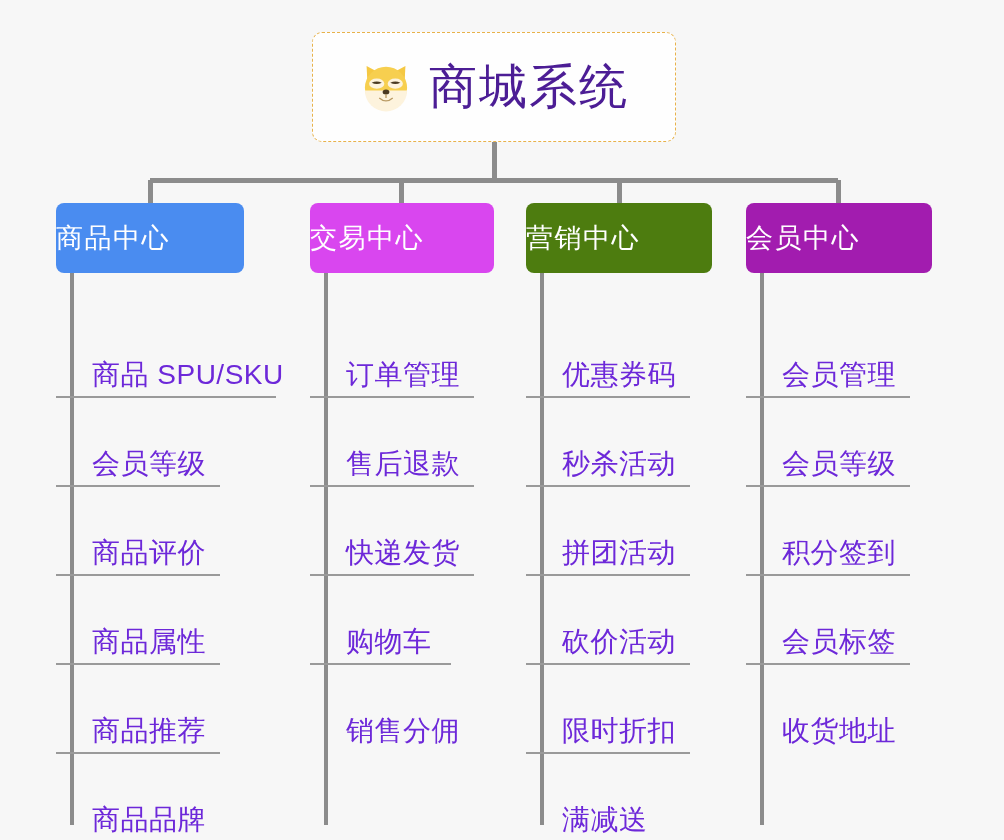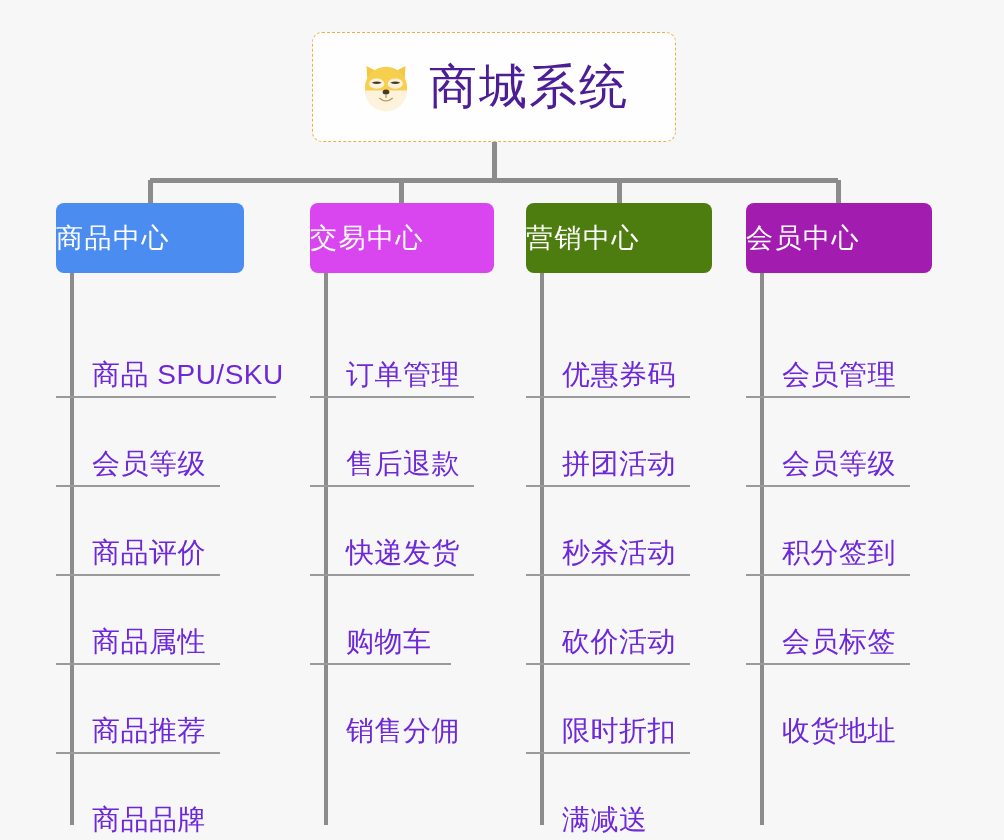--- a/index.html
+++ b/index.html
@@ -227,25 +227,25 @@
   <div class="column col-2">
     <div class="cat-header" style="background:#4d7c0f">
       <span>营销中心</span>
     </div>
     <div class="items">
       <div class="leaf">
         <span class="leaf-label">优惠券码</span>
         <span class="leaf-rule" style="width:164px"></span>
       </div>
       <div class="leaf">
+        <span class="leaf-label">秒杀活动</span>
+        <span class="leaf-rule" style="width:164px"></span>
+      </div>
+      <div class="leaf">
         <span class="leaf-label">拼团活动</span>
-        <span class="leaf-rule" style="width:164px"></span>
-      </div>
-      <div class="leaf">
-        <span class="leaf-label">秒杀活动</span>
         <span class="leaf-rule" style="width:164px"></span>
       </div>
       <div class="leaf">
         <span class="leaf-label">砍价活动</span>
         <span class="leaf-rule" style="width:164px"></span>
       </div>
       <div class="leaf">
         <span class="leaf-label">限时折扣</span>
         <span class="leaf-rule" style="width:164px"></span>
       </div>

